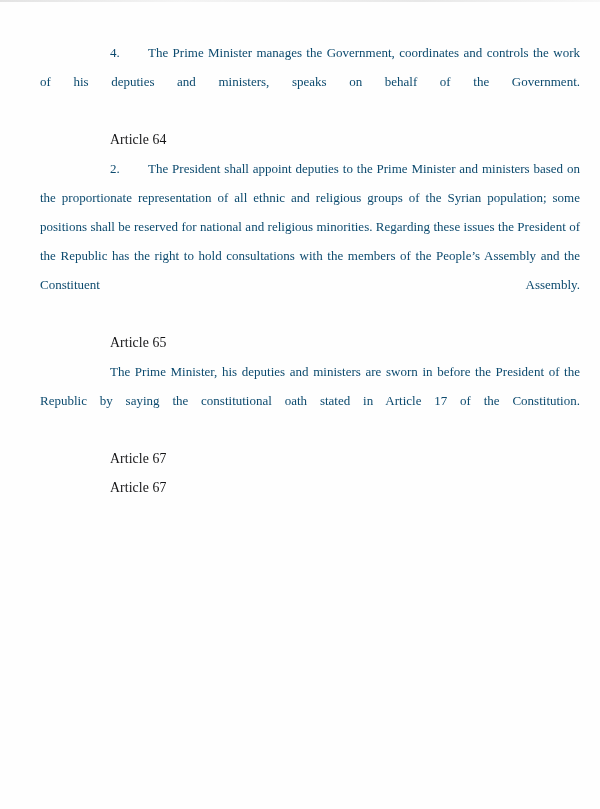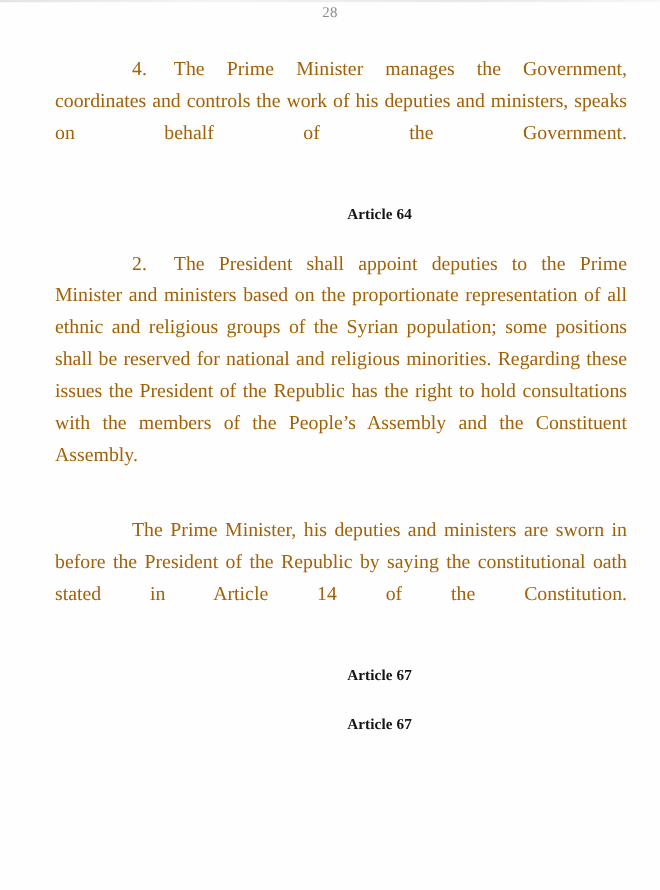--- a/index.html
+++ b/index.html
@@ -42,24 +42,24 @@
     letter-spacing: 0.3px;
   }
   .body-area {
     position: absolute;
     top: 38px;
     left: 40px;
     width: 540px;
   }
   
   .para {
-    margin: 10px;
-    font-size: 18px;
+    margin: 0;
+    font-size: 13px;
     line-height: 29px;
-    color: #a16207;
+    color: #0c4a6e;
     text-align: justify;
     text-justify: inter-word;
     -webkit-font-smoothing: antialiased;
   }
   
   .para.numbered {
     text-indent: 0;
   }
   .para.numbered .marker {
     display: inline-block;
@@ -70,41 +70,40 @@
   .para.indented {
     text-indent: 70px;
   }
   
   .para::after {
     content: "";
     display: inline-block;
     width: 100%;
   }
   .heading {
-    margin: 16px;
+    margin: 0;
     padding-left: 70px;
     font-size: 13.8px;
     line-height: 29px;
-    font-weight: bold;
+    font-weight: normal;
     color: #141416;
     letter-spacing: 0.1px;
-    text-align: center;
   }
 </style>
 </head>
 <body>
 
 <div class="page">
 
   <div class="scan-edge-top"></div>
 
-  <div class="page-number">28</div>
 
   <div class="body-area">
       <p class="para numbered"><span class="marker">4.</span><span>The Prime Minister manages the Government, coordinates and controls the work of his deputies and ministers, speaks on behalf of the Government.</span></p>
       <div class="heading">Article 64</div>
       <p class="para numbered"><span class="marker">2.</span><span>The President shall appoint deputies to the Prime Minister and ministers based on the proportionate representation of all ethnic and religious groups of the Syrian population; some positions shall be reserved for national and religious minorities. Regarding these issues the President of the Republic has the right to hold consultations with the members of the People’s Assembly and the Constituent Assembly.</span></p>
-      <p class="para indented">The Prime Minister, his deputies and ministers are sworn in before the President of the Republic by saying the constitutional oath stated in Article 14 of the Constitution.</p>
+      <div class="heading">Article 65</div>
+      <p class="para indented">The Prime Minister, his deputies and ministers are sworn in before the President of the Republic by saying the constitutional oath stated in Article 17 of the Constitution.</p>
       <div class="heading">Article 67</div>
       <div class="heading">Article 67</div>
     </div>
 
 </div>
 
 </body></html>

